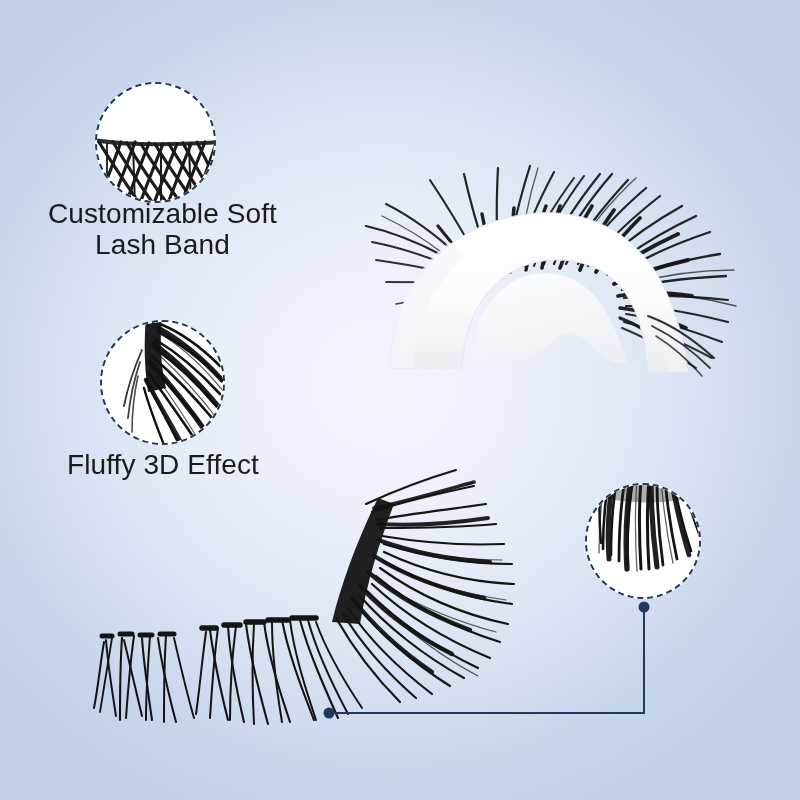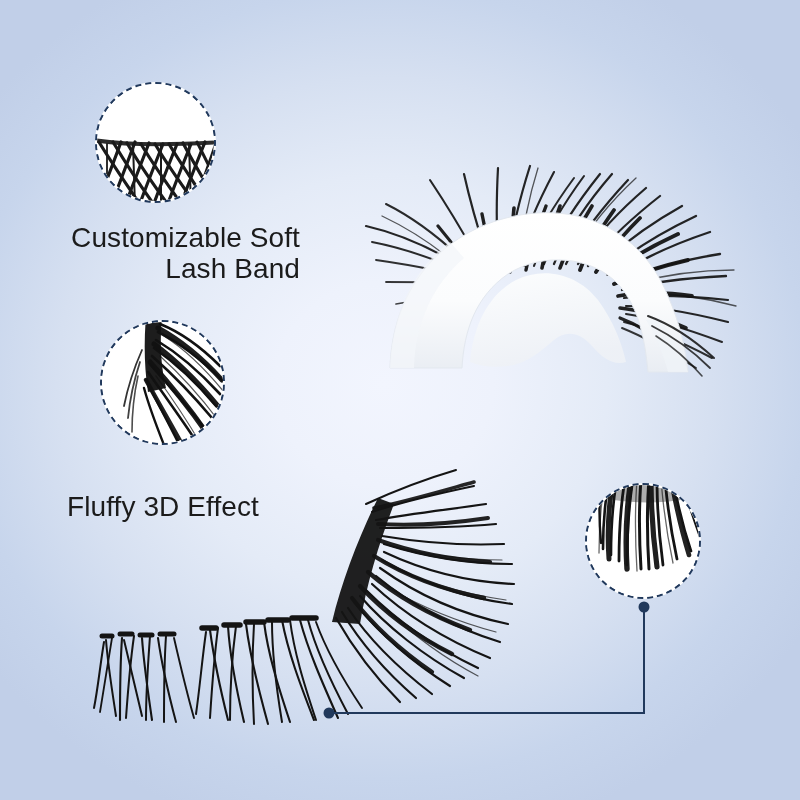--- a/index.html
+++ b/index.html
@@ -268,21 +268,21 @@
           <path d="M120,56 C114,74 108,92 100,112" stroke-width="3"></path>
 
           <path d="M36,60 L38,122" stroke-width="2"></path>
           <path d="M64,60 L64,122" stroke-width="2"></path>
           <path d="M92,60 L94,122" stroke-width="2"></path>
           <path d="M10,60 L10,122" stroke-width="1.8"></path>
         </g>
       </svg>
     </div>
   </div>
-  <div class="feature-label" style="left:25px; top:222px; width:275px;text-align:right;">Customizable Soft
+  <div class="feature-label" style="left:25px; top:198px; width:275px;">Customizable Soft
 Lash Band</div>
 
   <div class="circle-frame" style="left:100px; top:320px; width:125px; height:125px;">
     <div class="circle-inner">
       <svg width="125" height="125" viewBox="0 0 125 125">
         <rect x="0" y="0" width="125" height="125" fill="#ffffff"></rect>
         <g stroke="#111111" fill="none" stroke-linecap="round">
 
           <path d="M44,-6 C42,18 42,44 46,70 L64,66 C58,42 58,16 60,-6 Z" fill="#111111" stroke="none" opacity=".95"></path>
 
@@ -305,21 +305,21 @@
           <path d="M38,40 C32,58 28,76 26,96" stroke-width="1.8" opacity=".8"></path>
           <path d="M36,54 C32,72 30,90 30,110" stroke-width="1.6" opacity=".75"></path>
 
           <path d="M62,14 C84,28 104,48 122,70" stroke-width="1.2" opacity=".7"></path>
           <path d="M58,34 C78,52 98,74 116,98" stroke-width="1.2" opacity=".7"></path>
           <path d="M54,54 C70,76 86,100 100,124" stroke-width="1.2" opacity=".7"></path>
         </g>
       </svg>
     </div>
   </div>
-  <div class="feature-label" style="left:28px; top:449px; width:270px;margin-top:42px;">Fluffy 3D Effect</div>
+  <div class="feature-label" style="left:28px; top:449px; width:270px;">Fluffy 3D Effect</div>
 
   <div class="circle-frame" style="left:585px; top:483px; width:116px; height:116px;">
     <div class="circle-inner">
       <svg width="116" height="116" viewBox="0 0 116 116">
         <rect x="0" y="0" width="116" height="116" fill="#ffffff"></rect>
         <g stroke="#141414" fill="none" stroke-linecap="round">
 
           <path d="M14,-6 C12,14 12,36 14,58" stroke-width="2.4"></path>
           <path d="M22,-6 C18,16 16,40 16,64" stroke-width="2.6"></path>
           <path d="M30,-6 C26,16 24,42 24,70" stroke-width="2.6"></path>

